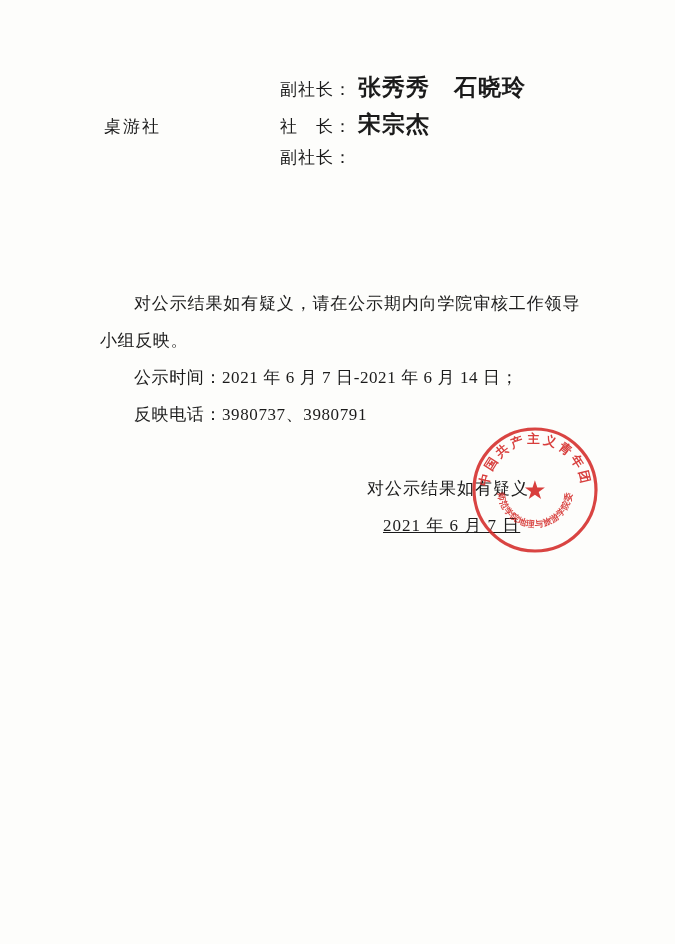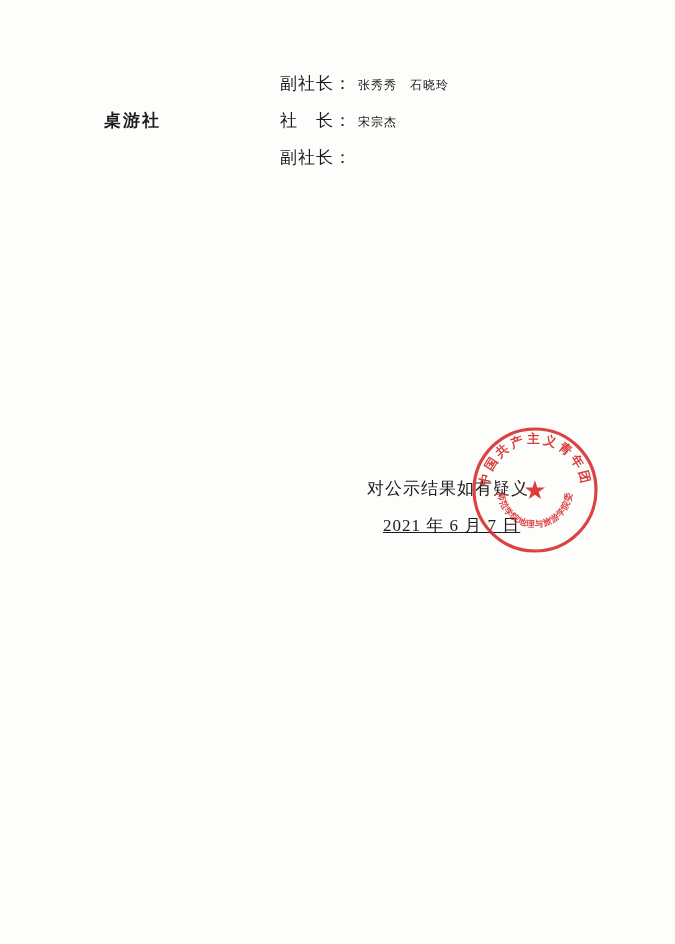--- a/index.html
+++ b/index.html
@@ -33,33 +33,34 @@
     display: flex;
     align-items: baseline;
     height: 37px;
   }
   .club-name-cell {
     width: 280px;
     text-align: left;
     padding-left: 104px;
     box-sizing: border-box;
     font-size: 17px;
-    font-weight: bold;
+    font-weight: normal;
     letter-spacing: 2px;
   }
   .role-cell {
     font-size: 17px;
     letter-spacing: 1px;
     white-space: pre;
   }
   .name-cell {
-    font-size: 12px;
+    font-size: 23px;
     letter-spacing: 1px;
     margin-left: 6px;
     white-space: pre;
+    font-weight: bold;
   }
 
   
   .body-block {
     position: absolute;
     left: 100px;
     top: 285px;
     width: 480px;
   }
   .para {
@@ -128,20 +129,25 @@
       <div class="name-cell">宋宗杰</div>
     </div>
 
     <div class="officer-row">
       <div class="club-name-cell"></div>
       <div class="role-cell">副社长：</div>
     </div>
 
   </div>
 
+  <div class="body-block">
+    <div class="para indent">对公示结果如有疑义，请在公示期内向学院审核工作领导小组反映。</div>
+    <div class="para-line">公示时间：2021 年 6 月 7 日-2021 年 6 月 14 日；</div>
+    <div class="para-line">反映电话：3980737、3980791</div>
+  </div>
 
   <div class="signature">
     <div class="sig-line">对公示结果如有疑义</div>
     <div class="sig-line date">2021 年 6 月 7 日</div>
   </div>
 
   <div class="seal">
     <svg width="130" height="130" viewBox="0 0 130 130" aria-hidden="true">
       <defs>
         <path id="sealTopArc" d="M 18,65 A 47,47 0 0 1 112,65"></path>

